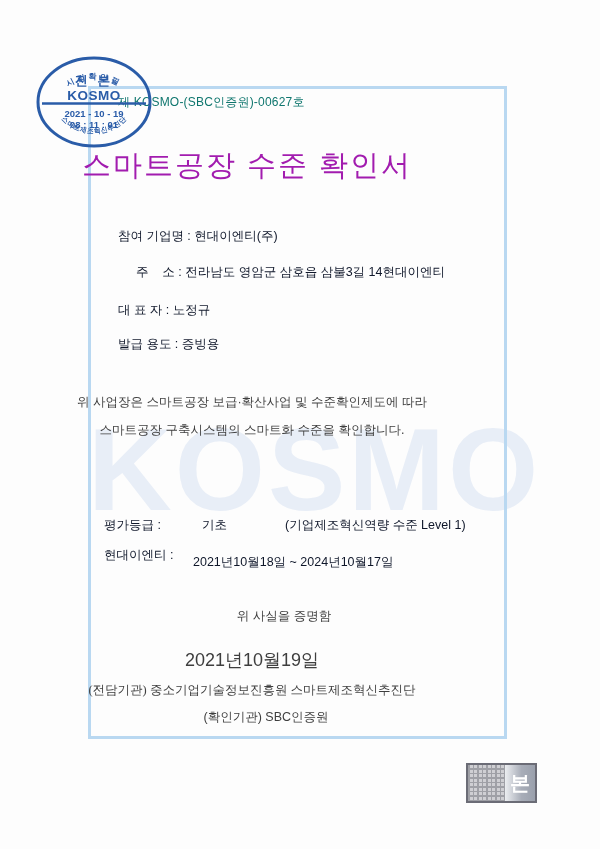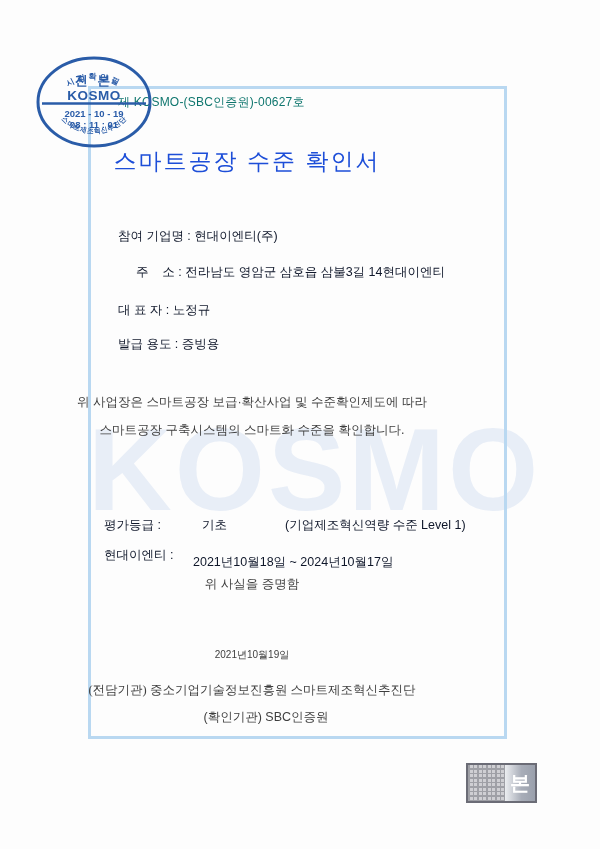--- a/index.html
+++ b/index.html
@@ -16,38 +16,38 @@
     position:absolute;left:88px;top:86px;width:419px;height:653px;
     border:3px solid #b9d8f1;box-sizing:border-box;z-index:1;
   }
   .stamp-svg{position:absolute;left:33px;top:54px;width:122px;height:96px;z-index:3;}
   .docnum{
     position:absolute;left:118px;top:94px;font-size:12px;color:#0f766e;
     letter-spacing:0.2px;z-index:2;white-space:pre;
   }
   .title{
     position:absolute;left:0;top:146px;width:494px;margin:0;text-align:center;
-    font-size:23px;font-weight:400;letter-spacing:2px;color:#1d4ed8;z-index:2;white-space:pre;
+    font-size:29px;font-weight:400;letter-spacing:2px;color:#a21caf;z-index:2;white-space:pre;
   }
   .row{position:absolute;font-size:12.5px;z-index:2;white-space:pre;color:#0f172a;}
   .r-company{left:104px;top:214px;}
   .r-address{left:122px;top:250px;}
   .r-rep{left:104px;top:288px;}
   .r-purpose{left:104px;top:322px;}
   .r-submit{left:334px;top:322px;}
   .center-line{position:absolute;left:0;width:504px;text-align:center;font-size:12.5px;z-index:2;white-space:pre;}
   .stmt1{top:394px;}
   .stmt2{top:422px;}
   .grade-label{left:104px;top:517px;}
   .grade-value{left:202px;top:517px;}
   .grade-note{left:285px;top:517px;}
   .validity-label{left:104px;top:547px;}
   .validity-value{left:193px;top:547px;margin-top:7px;}
-  .certify{top:576px;}
-  .issue-date{top:648px;font-size:10px;}
+  .certify{top:608px;padding-left:32px;}
+  .issue-date{top:648px;font-size:18px;}
   .org1{top:682px;font-family:Liberation Serif, serif;}
   .org2{top:709px;padding-left:14px;}
   .pixel-stamp{
     position:absolute;left:466px;top:763px;width:71px;height:40px;
     border:2px solid #6b6c76;box-sizing:border-box;display:flex;z-index:2;
   }
   .pixel-stamp .mosaic{
     flex:0 0 55%;
     background-color:#d4d4d7;
     background-image:

